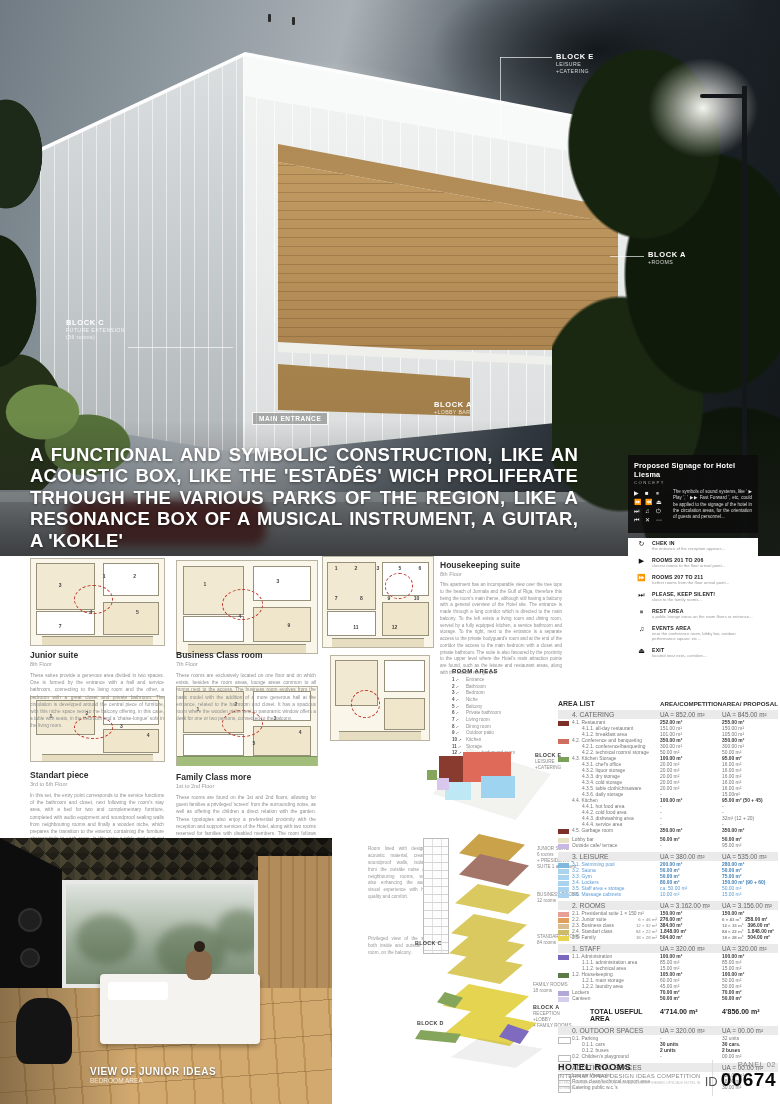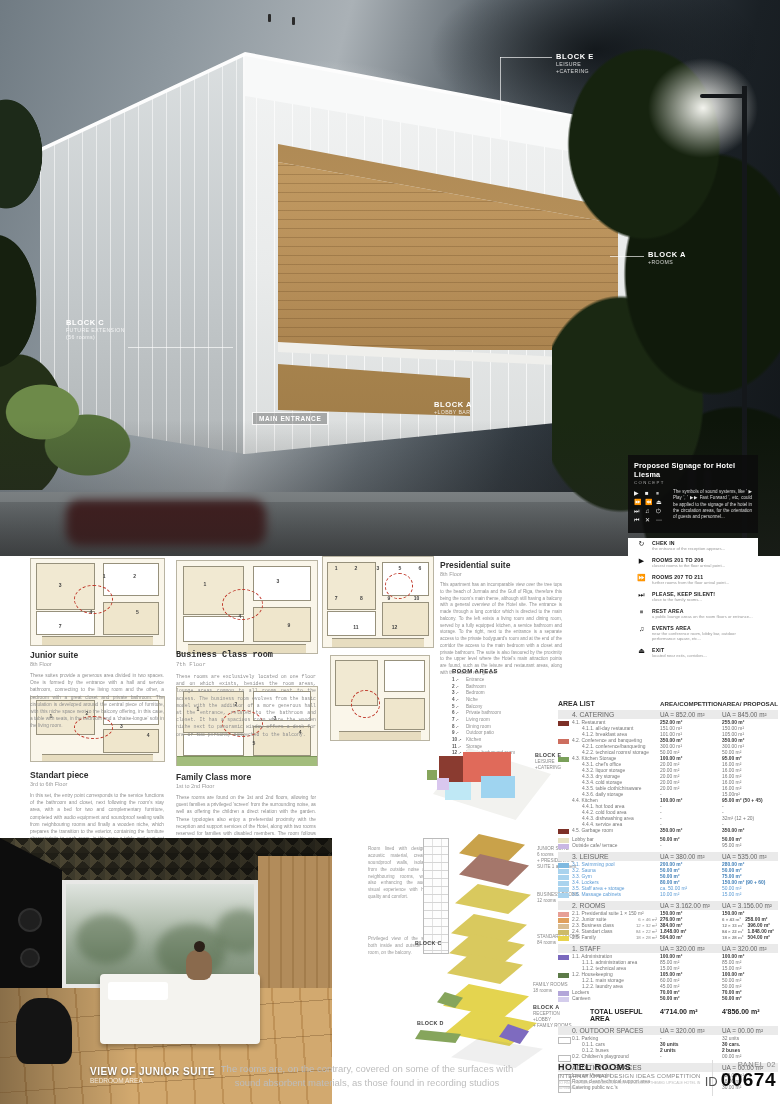--- a/index.html
+++ b/index.html
@@ -269,20 +269,21 @@
 
     <div class="me-box" style="left:252px;top:412px;">
       <span>MAIN ENTRANCE</span>
     </div>
 
     <div class="lbl" style="left:434px;top:400px;width:70px;">
       <div class="t"><span>BLOCK A</span></div>
       <div class="s">+LOBBY BAR</div>
     </div>
 
+    <div class="headline">A FUNCTIONAL AND SYMBOLIC CONSTRUCTION, LIKE AN ACOUSTIC BOX, LIKE THE 'ESTĀDÊS' WICH PROLIFERATE TRHOUGH THE VARIOUS PARKS OF THE REGION, LIKE A RESONANCE BOX OF A MUSICAL INSTRUMENT, A GUITAR, A 'KOKLE'</div>
   </div>
 
   <div class="sig-box">
     <h2>Proposed Signage for Hotel Liesma</h2>
     <div class="sig-sub">CONCEPT</div>
     <div class="sig-flex">
       <div class="sig-grid" id="sig-grid">
           <span>▶</span>
           <span>■</span>
           <span>⏸</span>
@@ -426,37 +427,37 @@
       <span class="pnum" style="left: 70%; top: 40%;">3</span>
       <span class="pnum" style="left: 88%; top: 58%;">4</span>
       <span class="pnum" style="left: 55%; top: 72%;">5</span>
     </div>
 
   <div class="plan-text" style="left:30px;top:650px;width:134px;">
     <h3>Junior suite</h3>
     <div class="fl">8th Floor</div>
     <div class="bd">These suites provide a generous area divided in two spaces. One is formed by the entrance with a hall and service bathroom, connecting to the living room and the other, a bedroom with a great closet and private bathroom. The circulation is developed around the central piece of furniture, with this niche space next to the balcony offering, in this case, a table with seats, in the bedroom and a 'chaise-longue' sofa in the living room.</div>
   </div>
-  <div class="plan-text" style="left:176px;top:650px;width:140px;font-family:Liberation Mono, monospace;">
+  <div class="plan-text" style="left:176px;top:650px;width:140px;">
     <h3>Business Class room</h3>
     <div class="fl">7th Floor</div>
     <div class="bd">These rooms are exclusively located on one floor and on which exists, besides the room areas, lounge areas common to all rooms next to the access. The business room evolves from the basic model with the addition of a more generous hall at the entrance, related to the bathroom and closet. It has a spacious room where the wooden niche next to panoramic window offers a desk for one or two persons, connected to the balcony.</div>
   </div>
   <div class="plan-text" style="left:30px;top:770px;width:134px;">
     <h3>Standart piece</h3>
     <div class="fl">3rd to 6th Floor</div>
     <div class="bd">In this set, the entry point corresponds to the service functions of the bathroom and closet, next following the room's stay area, with a bed for two and complementary furniture, completed with audio equipment and soundproof sealing walls from neighbouring rooms and finally a wooden niche, which prepares the transition to the exterior, containing the furniture characteristic to each room, in this case a table and seat set for breakfast with a panoramic view and access to the balcony.</div>
   </div>
   <div class="plan-text" style="left:176px;top:772px;width:140px;">
     <h3>Family Class more</h3>
     <div class="fl">1st to 2nd Floor</div>
     <div class="bd">These rooms are found on the 1st and 2nd floors, allowing for guest families a privileged 'screen' from the surrounding noise, as well as offering the children a direct relation with the garden. These typologies also enjoy a preferential proximity with the reception and support services of the Hotel, along with two rooms reserved for families with disabled members. The room follows the same model as the standart room, although the wooden niche offers a variant of the table and seat sets with a cradle or single bed.</div>
   </div>
   <div class="plan-text" style="left:440px;top:560px;width:122px;">
-    <h3>Presidential suite</h3>
+    <h3>Housekeeping suite</h3>
     <div class="fl">8th Floor</div>
     <div class="bd" style="font-size:4.5px;">This apartment has an incomparable view over the tree tops to the beach of Jurmala and the Gulf of Riga, therefore this being the room's main theme, although still having a balcony with a general overview of the Hotel site. The entrance is made through a long corridor which is directed to the main balcony. To the left exists a living room and dining room, served by a fully equipped kitchen, a service bathroom and storage. To the right, next to the entrance is a separate access to the private bodyguard's room and at the end of the corridor the access to the main bedroom with a closet and private bathroom. The suite is also favoured by the proximity to the upper level where the Hotel's main attraction points are found, such as the leisure and restaurant areas, along with the outdoor roof garden.</div>
   </div>
 
   <div class="ra">
     <h4>ROOM AREAS</h4>
     <div id="room-areas-list">
         <div class="ra-row">
           <b>1 .-</b>
           <span>Entrance</span>
@@ -520,29 +521,27 @@
     </div>
     <div class="wallL">
       <div class="spk" style="left:18px;top:70px;width:20px;height:20px;"></div>
       <div class="spk" style="left:20px;top:110px;width:16px;height:16px;"></div>
     </div>
     <div class="ifloor"></div>
     <div class="ibed"></div>
     <div class="iperson"></div>
     <div class="ichair"></div>
     <div class="int-cap">
-      <div class="c1">VIEW OF JUNIOR SUITE</div>
+      <div class="c1">VIEW OF JUNIOR IDEAS</div>
       <div class="c2">BEDROOM AREA</div>
     </div>
   </div>
 
   <div class="midnote" style="top:846px;">Room lined with designed acoustic material, creating soundproof walls, isolated from the outside noise and neighbouring rooms, while also enhancing the audio-visual experience with high quality and comfort.</div>
   <div class="midnote" style="top:936px;">Privileged view of the sea, both inside and outside the room, on the balcony.</div>
-  <div class="bottom-text">The rooms are, on the contrary, covered on some of the surfaces with
-sound absorbent materials, as those found in recording studios</div>
 
   <div class="axon">
     <div class="slab s-blockE"></div>
     <div class="s-blockE i s-br" style="position:absolute;"></div>
     <div class="s-blockE i s-rd" style="position:absolute;"></div>
     <div class="s-blockE i s-bl" style="position:absolute;"></div>
     <div class="s-blockE i s-cy" style="position:absolute;"></div>
     <div class="s-blockE i s-lv" style="position:absolute;"></div>
     <div class="s-blockE i s-gr" style="position:absolute;"></div>
     <div class="slab s-gold"></div>

